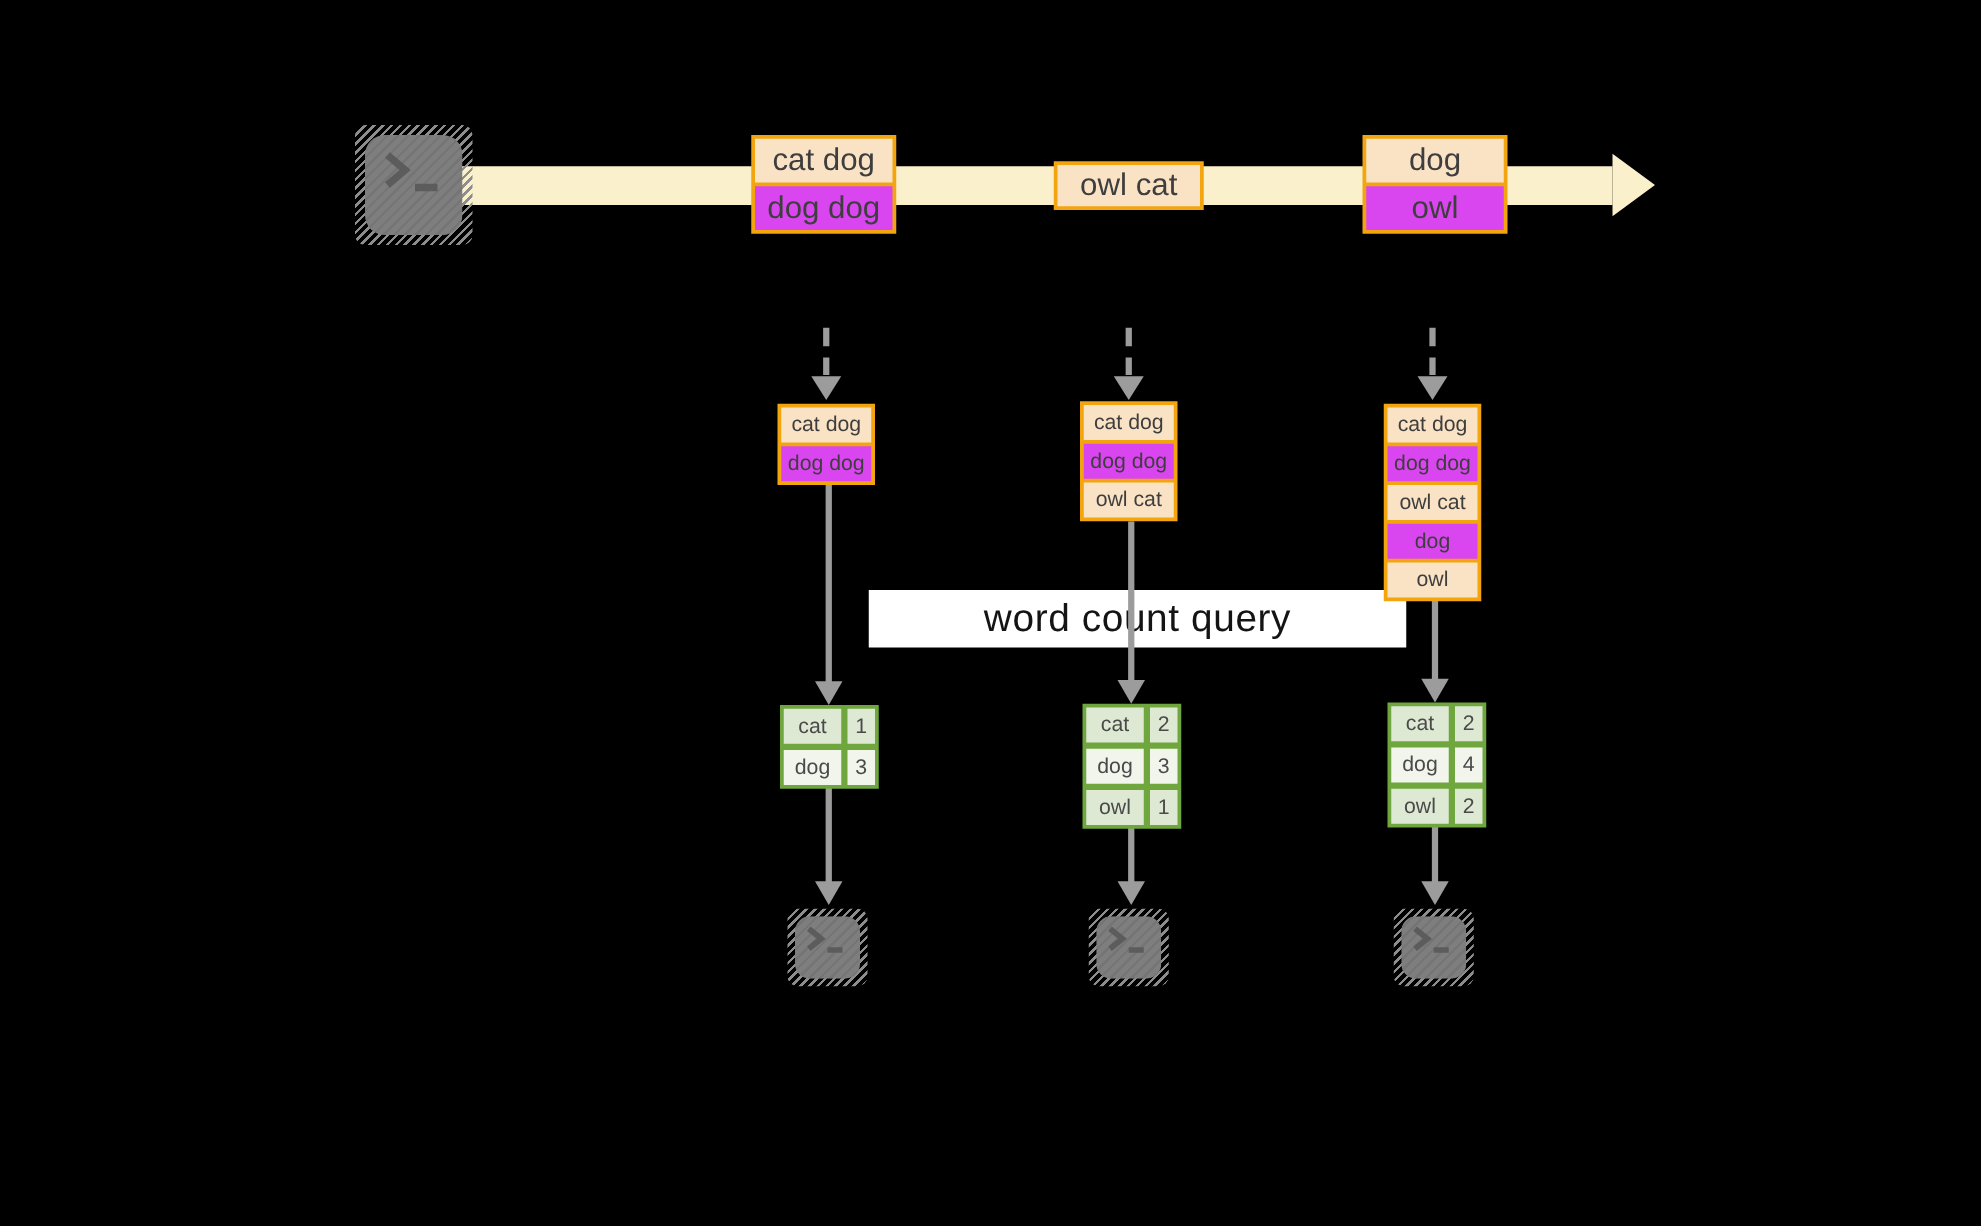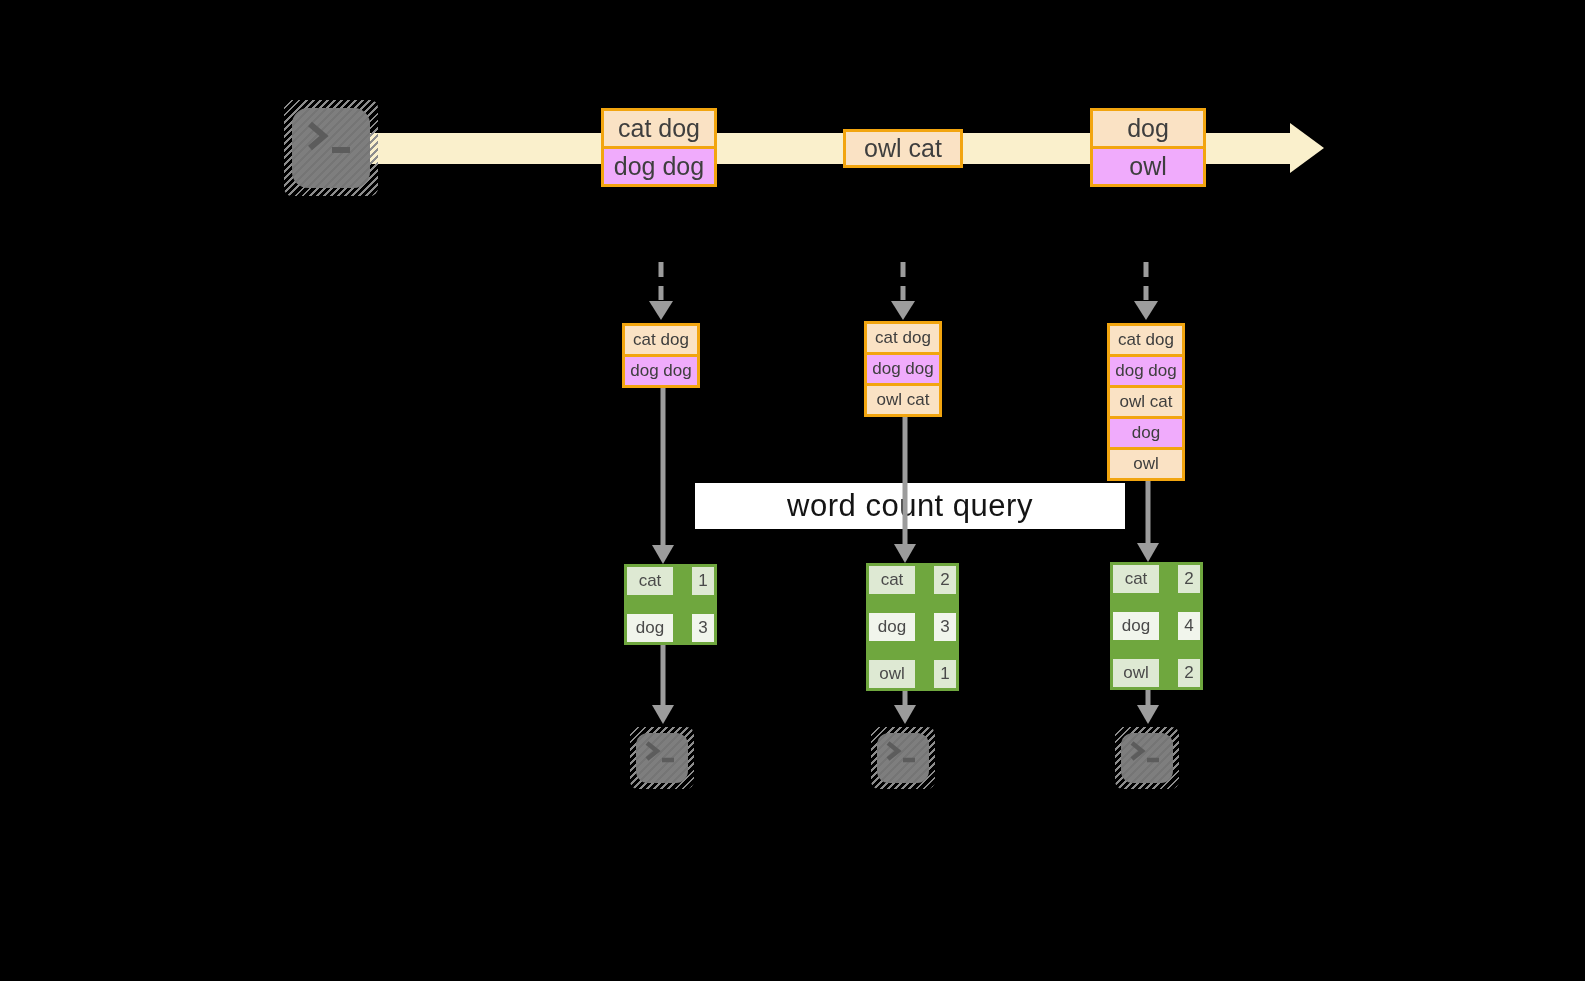--- a/index.html
+++ b/index.html
@@ -16,36 +16,36 @@
     background:repeating-linear-gradient(135deg,#8d8d8d 0 2px,transparent 2px 5px);}
   .term-inner{position:absolute;left:8px;top:8px;right:8px;bottom:8px;background:#7E7E7E;border-radius:16px;
     background-image:repeating-linear-gradient(135deg,rgba(0,0,0,0.07) 0 2px,transparent 2px 6px);
     display:flex;align-items:flex-start;justify-content:flex-start;}
   .term-small .term-inner{left:6px;top:6px;right:6px;bottom:6px;border-radius:12px;}
   .term-glyph{display:block;}
   
   .obox{position:absolute;z-index:4;background:#F2A50F;display:flex;flex-direction:column;gap:3px;padding:3px;}
   .obox .cell{display:flex;align-items:center;justify-content:center;color:#3E3E3E;}
   .obox .peach{background:#FAE2C4;}
-  .obox .cream{background:#f0abfc;}
+  .obox .cream{background:#d946ef;}
   .stream-box .cell{height:35px;font-size:25px;}
   .stream-box{width:110px;}
   .stream-box-single .cell{height:33px;font-size:25px;}
   .stack-box{width:72px;}
   .stack-box .cell{height:28px;font-size:17px;}
   
-  .gtable{position:absolute;z-index:4;background:#6FA73E;display:grid;grid-template-columns:46px 22px;gap:19px;padding:3px;}
+  .gtable{position:absolute;z-index:4;background:#6FA73E;display:grid;grid-template-columns:46px 22px;gap:5px;padding:3px;}
   .gtable .cell{height:28px;display:flex;align-items:center;justify-content:center;font-size:17px;color:#4A4A4A;}
   .gtable .row-a{background:#DEE9D3;}
   .gtable .row-b{background:#F1F5EC;}
   
   .arrow{position:absolute;z-index:3;}
   .arrow svg{display:block;}
   
-  .query-band{position:absolute;left:695px;top:483px;width:430px;height:46px;background:#FFFFFF;z-index:2;
+  .query-band{position:absolute;left:695px;top:472px;width:430px;height:46px;background:#FFFFFF;z-index:2;
     display:flex;align-items:center;justify-content:center;}
   .query-band span{font-size:31px;color:#141414;letter-spacing:0.5px;}
 </style>
 </head>
 <body>
 
 <div class="canvas">
 
   <div class="stream-shaft"></div>
   <div class="stream-head"></div>

